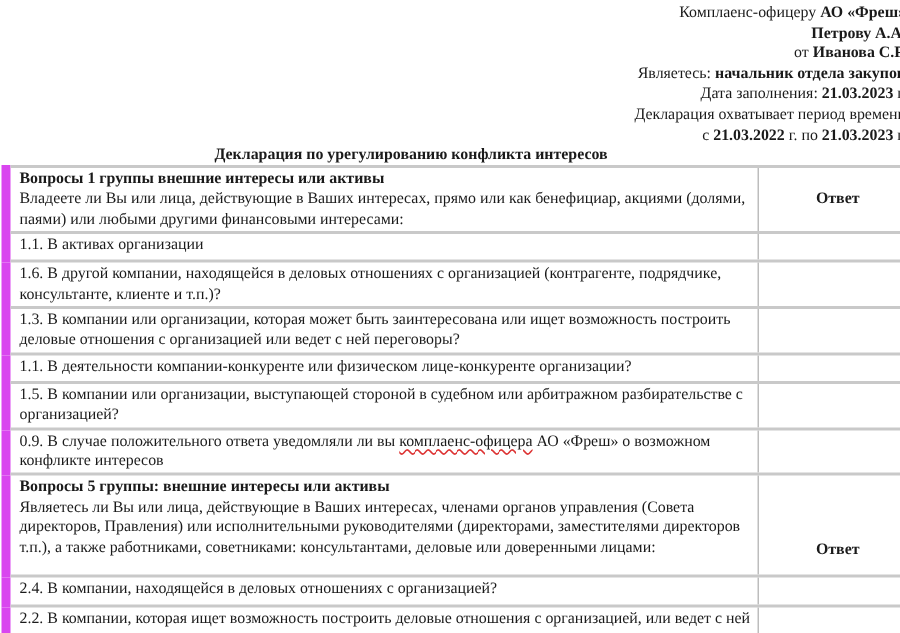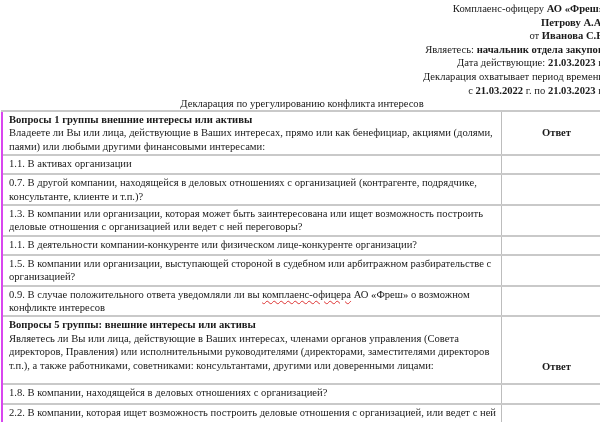--- a/index.html
+++ b/index.html
@@ -9,66 +9,66 @@
     color: #1a1a1a; font-size: 10.6px; line-height: 13.4px;
   }
   .header {
     position: absolute; right: -4px; top: 2px; text-align: right;
     white-space: nowrap; font-size: 10.6px; line-height: 13.6px;
   }
   .header .line { display: block; }
   .header b { font-weight: bold; }
   .doc-title {
     position: absolute; left: 0; width: 548px; top: 97px; text-align: center;
-    font-weight: normal; font-size: 10.6px; padding-left: 28px;
+    font-weight: bold; font-size: 10.6px;
   }
   table.decl {
     position: absolute; left: 1px; top: 110px; width: 608px;
     border-collapse: collapse; table-layout: fixed;
   }
   table.decl td {
     border: 1px solid #bdbdbd; border-left: none; padding: 1px 4px 1px 6px;
     vertical-align: top;
   }
-  table.decl td.q { width: 488px; border-left: 2px solid #d946ef; margin-top: 28px; }
+  table.decl td.q { width: 488px; border-left: 6px solid #d946ef; margin-top: 28px; }
   table.decl td.a { vertical-align: middle; text-align: center; font-weight: bold; border-right: none; }
   table.decl tr.sep td { border-top: 2px solid #c9c9c9; }
   .grp-title { font-weight: bold; display: block; }
   .underline { text-decoration: underline wavy #d33; text-decoration-thickness: 0.5px; text-underline-offset: 2px; }
 </style>
 </head>
 <body>
 
 <div class="header">
   <span class="line"><span>Комплаенс-офицеру </span><b>АО «Фреш»</b></span>
   <span class="line"><b>Петрову А.А.</b></span>
   <span class="line"><span>от </span><b>Иванова С.Р.</b></span>
   <span class="line"><span>Являетесь: </span><b>начальник отдела закупок</b></span>
-  <span class="line"><span>Дата действующие: </span><b>21.03.2023</b><span> г.</span></span>
+  <span class="line"><span>Дата заполнения: </span><b>21.03.2023</b><span> г.</span></span>
   <span class="line">Декларация охватывает период времени</span>
   <span class="line"><span>с </span><b>21.03.2022</b><span> г. по </span><b>21.03.2023</b><span> г.</span></span>
 </div>
 
 <div class="doc-title">Декларация по урегулированию конфликта интересов</div>
 
 <table class="decl">
   <tbody>
       <tr class="sep" style="height:41px;">
     <td class="q">
       <span class="grp-title">Вопросы 1 группы внешние интересы или активы</span>
       <span>Владеете ли Вы или лица, действующие в Ваших интересах, прямо или как бенефициар, акциями (долями, паями) или любыми другими финансовыми интересами:</span>
     </td>
     <td class="a">Ответ</td>
   </tr>
   <tr class="sep" style="height:19px;">
     <td class="q">1.1. В активах организации</td>
     <td class="a"></td>
   </tr>
   <tr class="sep" style="height:28px;">
-    <td class="q">0.7. В другой компании, находящейся в деловых отношениях с организацией (контрагенте, подрядчике, консультанте, клиенте и т.п.)?</td>
+    <td class="q">1.6. В другой компании, находящейся в деловых отношениях с организацией (контрагенте, подрядчике, консультанте, клиенте и т.п.)?</td>
     <td class="a"></td>
   </tr>
   <tr class="sep" style="height:28px;">
     <td class="q">1.3. В компании или организации, которая может быть заинтересована или ищет возможность построить деловые отношения с организацией или ведет с ней переговоры?</td>
     <td class="a"></td>
   </tr>
   <tr class="sep" style="height:19px;">
     <td class="q">1.1. В деятельности компании-конкуренте или физическом лице-конкуренте организации?</td>
     <td class="a"></td>
   </tr>
@@ -76,26 +76,26 @@
     <td class="q">1.5. В компании или организации, выступающей стороной в судебном или арбитражном разбирательстве с организацией?</td>
     <td class="a"></td>
   </tr>
   <tr class="sep" style="height:28px;">
     <td class="q"><span>0.9. В случае положительного ответа уведомляли ли вы </span><span class="underline">комплаенс-офицера</span><span> АО «Фреш» о возможном конфликте интересов</span></td>
     <td class="a"></td>
   </tr>
   <tr class="sep" style="height:68px;">
     <td class="q">
       <span class="grp-title">Вопросы 5 группы: внешние интересы или активы</span>
-      <span>Являетесь ли Вы или лица, действующие в Ваших интересах, членами органов управления (Совета директоров, Правления) или исполнительными руководителями (директорами, заместителями директоров т.п.), а также работниками, советниками: консультантами, другими или доверенными лицами:</span>
+      <span>Являетесь ли Вы или лица, действующие в Ваших интересах, членами органов управления (Совета директоров, Правления) или исполнительными руководителями (директорами, заместителями директоров т.п.), а также работниками, советниками: консультантами, деловые или доверенными лицами:</span>
     </td>
     <td class="a" style="vertical-align:bottom; padding-bottom:10px;">Ответ</td>
   </tr>
   <tr class="sep" style="height:20px;">
-    <td class="q">1.8. В компании, находящейся в деловых отношениях с организацией?</td>
+    <td class="q">2.4. В компании, находящейся в деловых отношениях с организацией?</td>
     <td class="a"></td>
   </tr>
   <tr class="sep" style="height:28px;">
     <td class="q">2.2. В компании, которая ищет возможность построить деловые отношения с организацией, или ведет с ней переговоры?</td>
     <td class="a"></td>
   </tr>
 </tbody>
   </table>
 
 </body></html>

